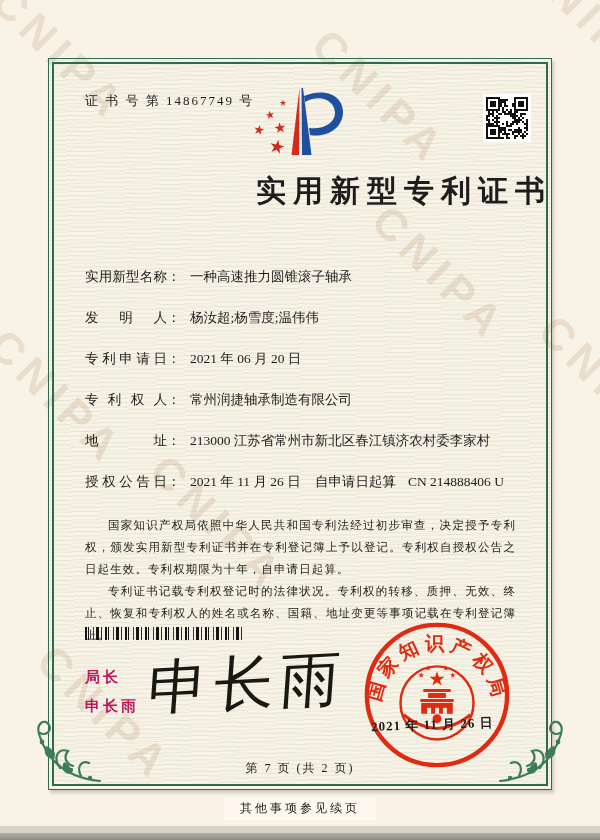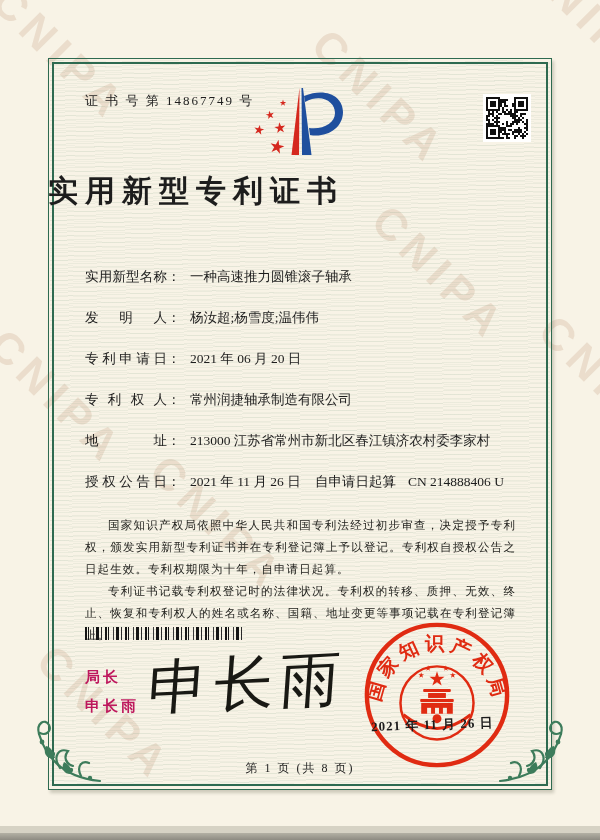--- a/index.html
+++ b/index.html
@@ -43,21 +43,21 @@
   .qr-box{
     position:absolute;left:483px;top:94px;z-index:2;
     width:48px;height:48px;background:#ffffff;
     display:flex;align-items:center;justify-content:center;
   }
   .qr-grid{display:grid;grid-template-columns:repeat(21,2px);grid-auto-rows:2px;}
   .qr-grid .on{background:#111;}
   .logo{position:absolute;left:249px;top:83px;z-index:2;}
   .title{
     position:absolute;left:48px;top:171px;width:504px;z-index:2;
-    text-align:left;font-size:30px;font-weight:700;letter-spacing:7px;
+    text-align:right;font-size:30px;font-weight:700;letter-spacing:7px;
   }
   
   .fields{position:absolute;left:85px;top:246px;width:432px;z-index:2;font-size:13.5px;}
   .frow{line-height:21px;margin-bottom:16px;position:relative;margin-top:20px;}
   .flabel{display:inline-block;width:82px;text-align:justify;text-align-last:justify;vertical-align:top;}
   .fcolon{display:inline-block;}
   .fvalue{display:inline-block;margin-left:6px;vertical-align:top;}
   .gcol2{position:absolute;left:230px;top:0;white-space:nowrap;}
   .gcol2 .flabel{width:70px;}
   
@@ -693,17 +693,20 @@
       <rect x="64" y="88" width="32" height="11"></rect>
       <rect x="70" y="93" width="4" height="6" fill="#f6f1e3"></rect>
       <rect x="78" y="93" width="4" height="6" fill="#f6f1e3"></rect>
       <rect x="86" y="93" width="4" height="6" fill="#f6f1e3"></rect>
       <path d="M46,100 Q62,113 80,114 Q98,113 114,100" stroke="#e02b12" stroke-width="3" fill="none"></path>
       <circle cx="80" cy="104" r="4.5"></circle>
     </g>
   </svg>
   <div class="seal-date">2021 年 11 月 26 日</div>
 
-  <div class="page-num">第 1 页 (共 8 页)</div>
+  <div class="page-num">第 7 页 (共 2 页)</div>
+  <div class="note">
+    <span>其他事项参见续页</span>
+  </div>
 
   <div class="edge1"></div>
   <div class="edge2"></div>
 </div>
 
 </body></html>

